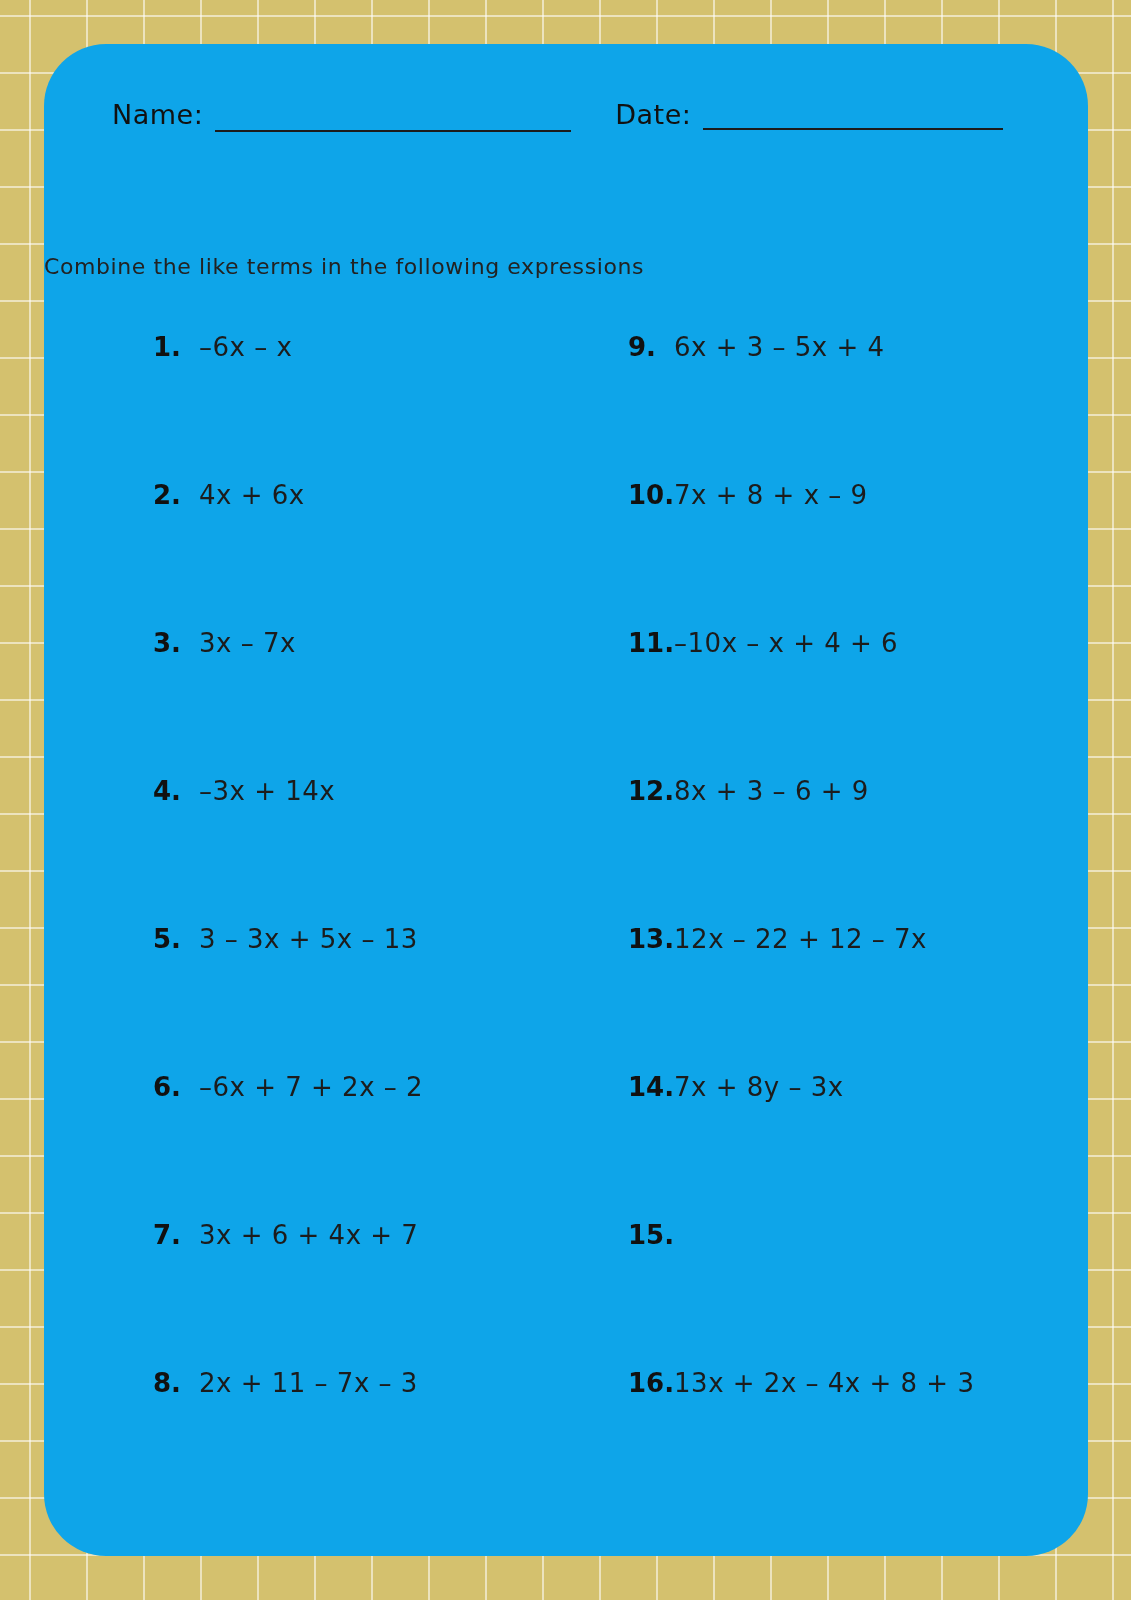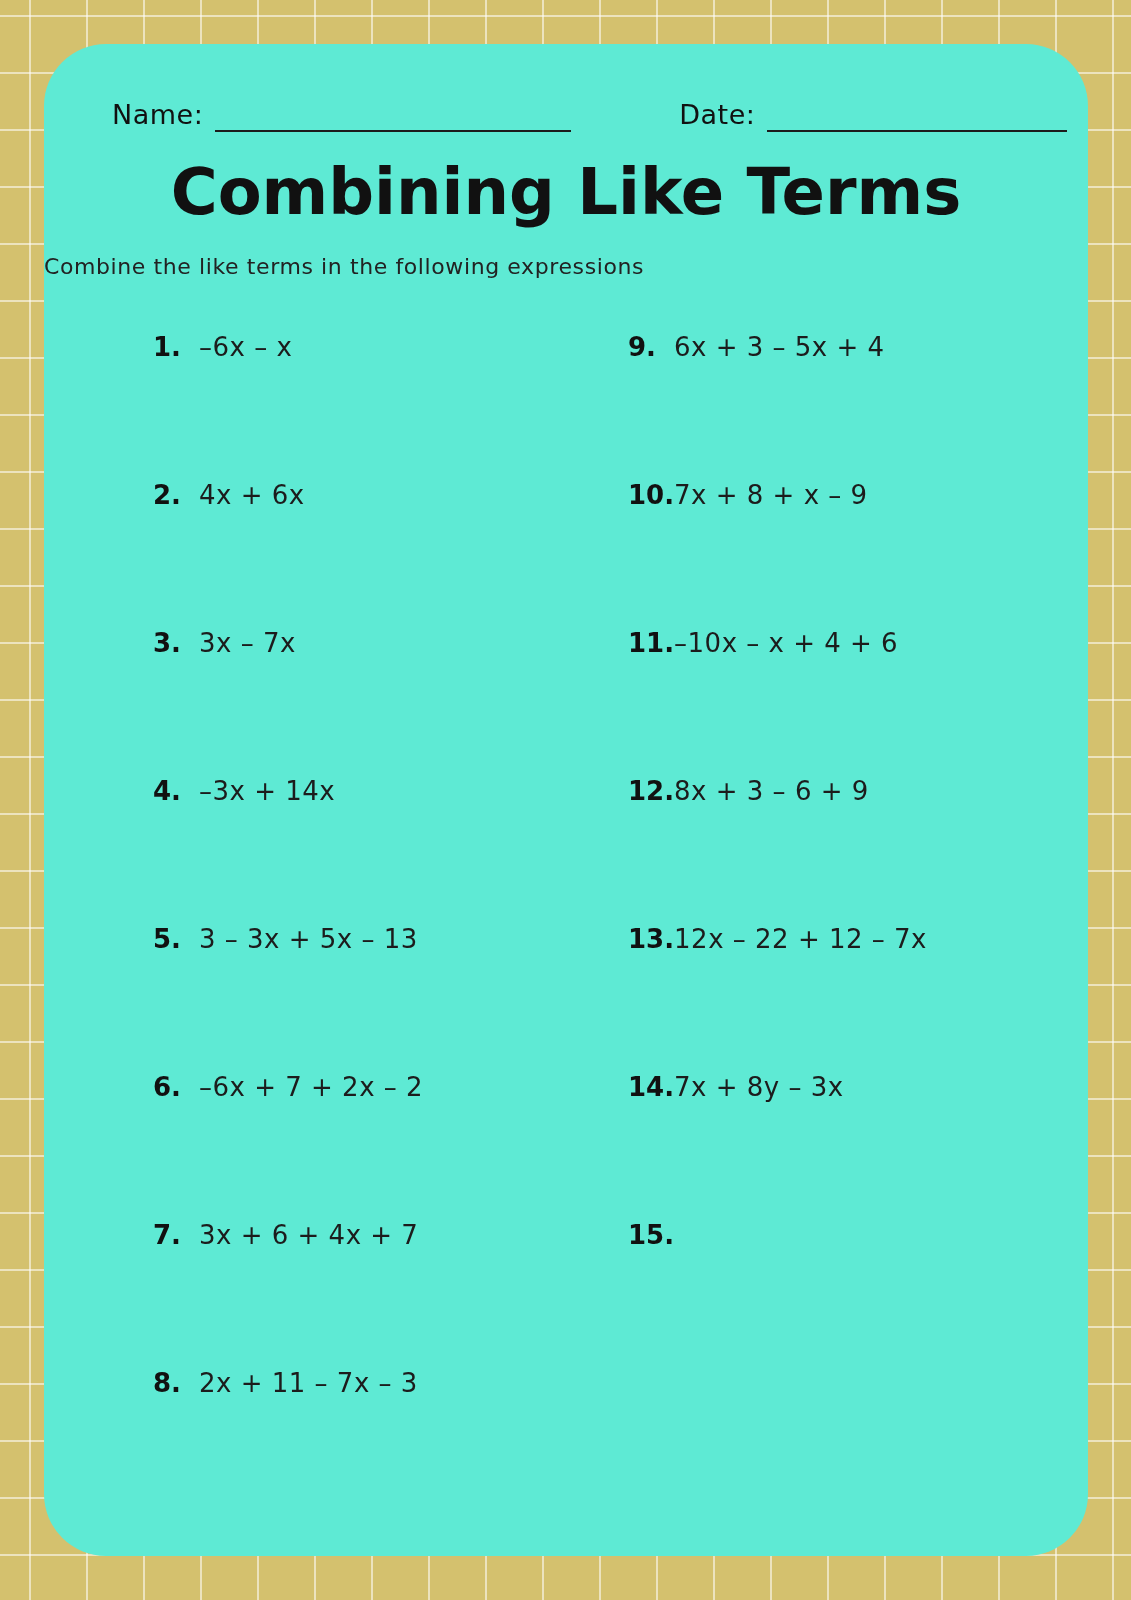--- a/index.html
+++ b/index.html
@@ -16,41 +16,41 @@
     background-color: #d4c16e;
     background-image:
       linear-gradient(to right, rgba(255,255,255,0.55) 2px, transparent 2px),
       linear-gradient(to bottom, rgba(255,255,255,0.55) 2px, transparent 2px);
     background-size: 57px 57px;
     background-position: 29px 15px;
   }
   .card {
     position: absolute;
     left: 44px; top: 44px; right: 43px; bottom: 44px;
-    background: #5eead4;
+    background: #0ea5e9;
     border-radius: 62px;
   }
   
   .header-row {
     position: absolute; top: 54px; left: 68px; right: 70px;
     display: flex; align-items: flex-end;
   }
   .field { display: flex; align-items: flex-end; }
   .field-label {
     font-size: 27px; letter-spacing: 0.5px; color: #111;
     line-height: 1.25; white-space: nowrap;
   }
   .blank-line {
     display: inline-block;
     border-bottom: 2.5px solid #1c1c1c;
     height: 30px;
     margin-left: 12px;
   }
   .name-line { width: 356px; }
-  .date-field { margin-left: 108px; }
+  .date-field { margin-left: 44px; align-items: center; }
   .date-line { width: 300px; }
   
   .title {
     position: absolute; top: 112px; left: 0; right: 0;
     margin: 0;
     text-align: center;
     font-size: 64px; font-weight: bold;
     letter-spacing: 0px; color: #111;
     line-height: 1.15;
   }
@@ -93,21 +93,20 @@
     <div class="field name-field">
       <span class="field-label">Name:</span>
       <span class="blank-line name-line"></span>
     </div>
     <div class="field date-field">
       <span class="field-label">Date:</span>
       <span class="blank-line date-line"></span>
     </div>
   </div>
 
-  <h1 class="title">Combining Like Terms</h1>
   <p class="subtitle">Combine the like terms in the following expressions</p>
 
   <div class="problems">
     <div class="problem">
       <span class="pnum">1.</span>
       <span class="pexpr">–6x – x</span>
     </div>
     <div class="problem">
       <span class="pnum">2.</span>
       <span class="pexpr">4x + 6x</span>
@@ -156,15 +155,19 @@
       <span class="pnum">13.</span>
       <span class="pexpr">12x – 22 + 12 – 7x</span>
     </div>
     <div class="problem">
       <span class="pnum">14.</span>
       <span class="pexpr">7x + 8y – 3x</span>
     </div>
     <div class="problem">
       <span class="pnum">15.</span>
     </div>
+    <div class="problem">
+      <span class="pnum">16.</span>
+      <span class="pexpr">13x + 2x – 4x + 8 + 3</span>
+    </div>
   </div>
 
 </div>
 
 </body></html>

